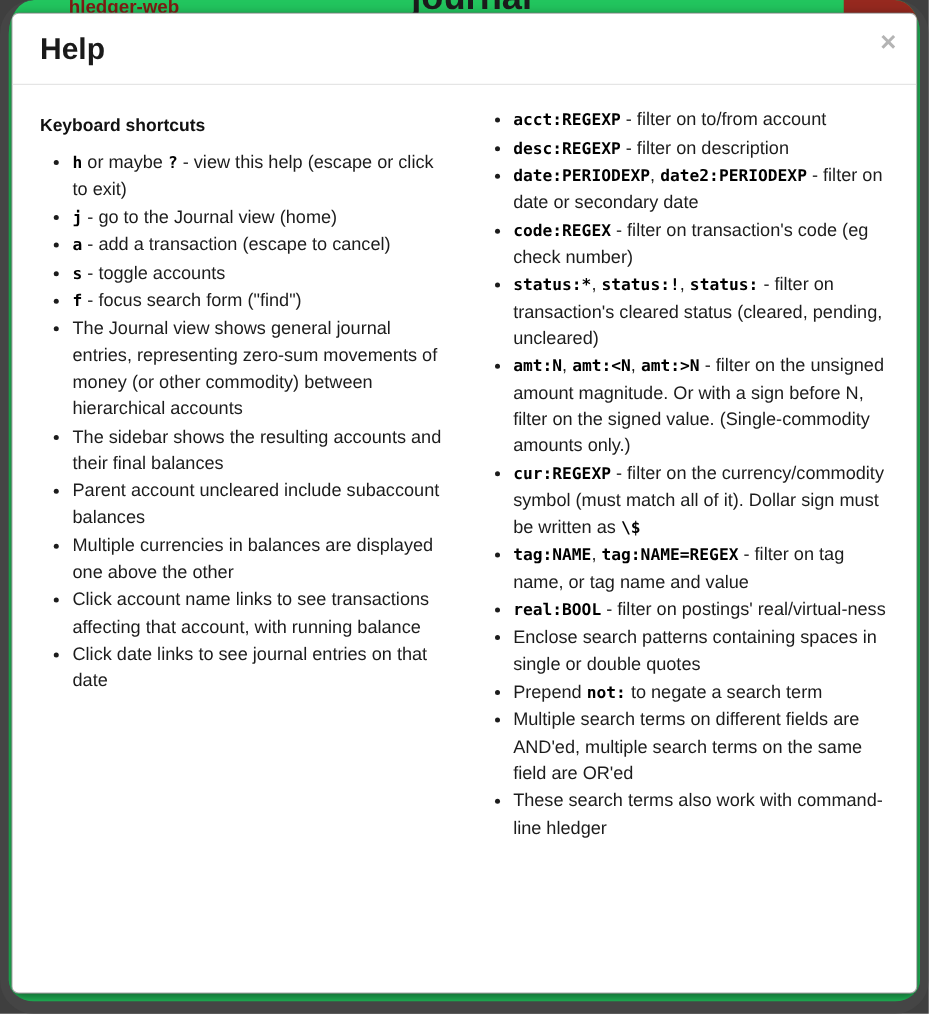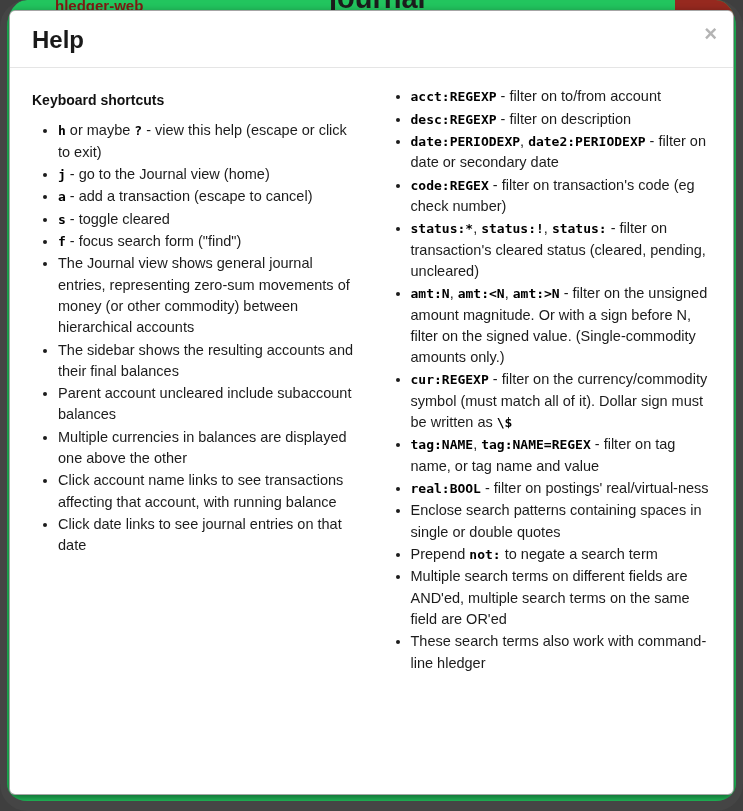--- a/index.html
+++ b/index.html
@@ -95,21 +95,21 @@
       <div class="modal-title">Help</div>
       <button class="modal-close">×</button>
     </div>
     <div class="modal-body">
       <div class="help-col">
           <h3 class="section-heading">Keyboard shortcuts</h3>
           <ul class="help-list">
             <li><code>h</code><span> or maybe </span><code>?</code><span> - view this help (escape or click to exit)</span></li>
             <li><code>j</code><span> - go to the Journal view (home)</span></li>
             <li><code>a</code><span> - add a transaction (escape to cancel)</span></li>
-            <li><code>s</code><span> - toggle cleared</span></li>
+            <li><code>s</code><span> - toggle accounts</span></li>
             <li><code>f</code><span> - focus search form ("find")</span></li>
           </ul>
           <ul class="help-list">
             <li><span>The Journal view shows general journal entries, representing zero-sum movements of money (or other commodity) between hierarchical accounts</span></li>
             <li><span>The sidebar shows the resulting accounts and their final balances</span></li>
             <li><span>Parent account uncleared include subaccount balances</span></li>
             <li><span>Multiple currencies in balances are displayed one above the other</span></li>
             <li><span>Click account name links to see transactions affecting that account, with running balance</span></li>
             <li><span>Click date links to see journal entries on that date</span></li>
           </ul>

